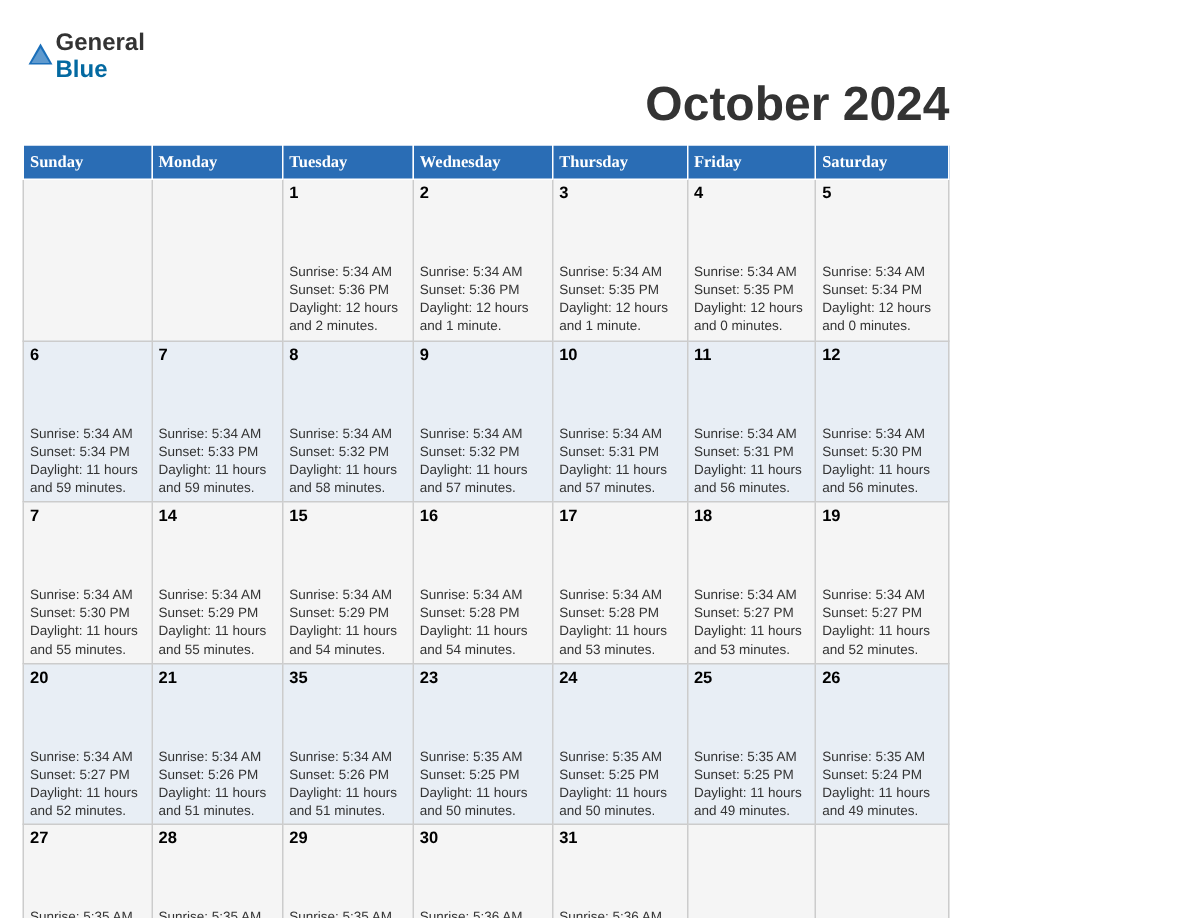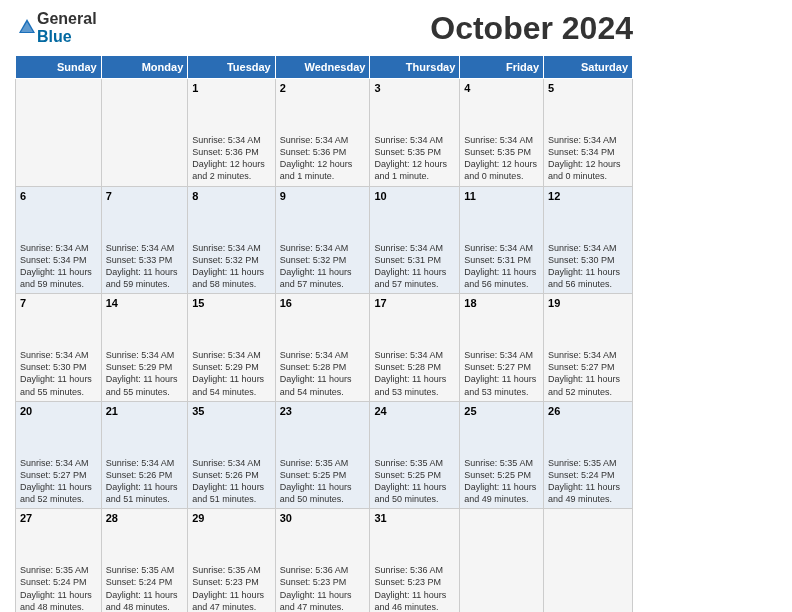--- a/index.html
+++ b/index.html
@@ -6,21 +6,21 @@
     body {
       width: 792px;
       height: 612px;
       font-family: Arial, sans-serif;
       background: #fff;
       overflow: hidden;
     }
     .page {
       width: 648px;
       height: 612px;
-      padding: 10px 15px;
+      padding: 20px 15px;
     }
     .header {
       display: flex;
       justify-content: space-between;
       align-items: flex-start;
       margin-bottom: 8px;
     }
     .logo {
       display: flex;
       align-items: center;
@@ -41,43 +41,45 @@
       color: #0369a1;
     }
     .logo-icon {
       width: 20px;
       height: 20px;
       margin-left: 2px;
       margin-top: -2px;
     }
     .title-section {
       text-align: left;
+      margin-top: 31px;
     }
     .month-title {
       font-size: 32px;
       font-weight: bold;
       color: #333;
     }
     .location {
       font-size: 13px;
       color: #555;
     }
     table {
       width: 100%;
       border-collapse: collapse;
       font-size: 10px;
     }
     thead tr th {
       background-color: #2a6db5;
       color: #fff;
       padding: 5px 4px;
-      text-align: right;
+      text-align: left;
       font-size: 11px;
       font-weight: bold;
       border: 1px solid #fff;
+      font-family: Liberation Serif, serif;
     }
     tbody tr td {
       border: 1px solid #ccc;
       vertical-align: top;
       padding: 3px 4px;
       height: 76px;
       width: 113px;
     }
     tbody tr:nth-child(odd) td {
       background-color: #f5f5f5;

